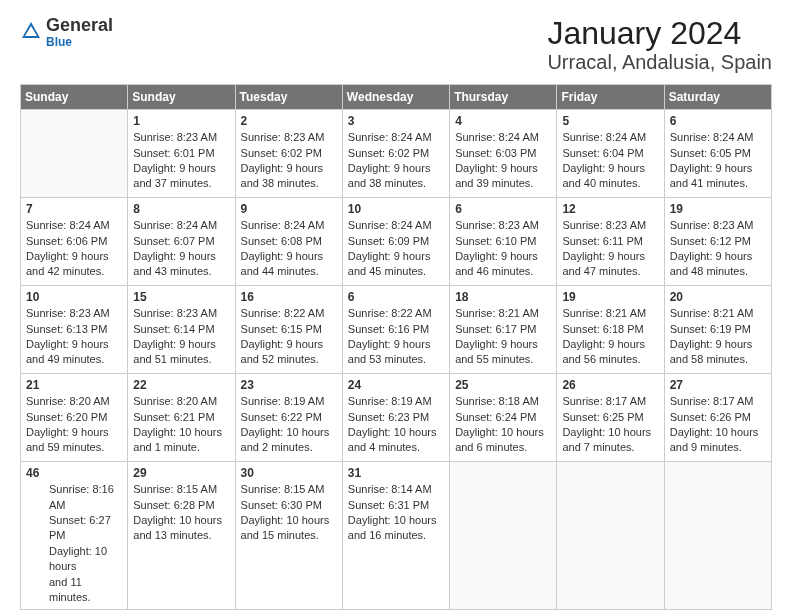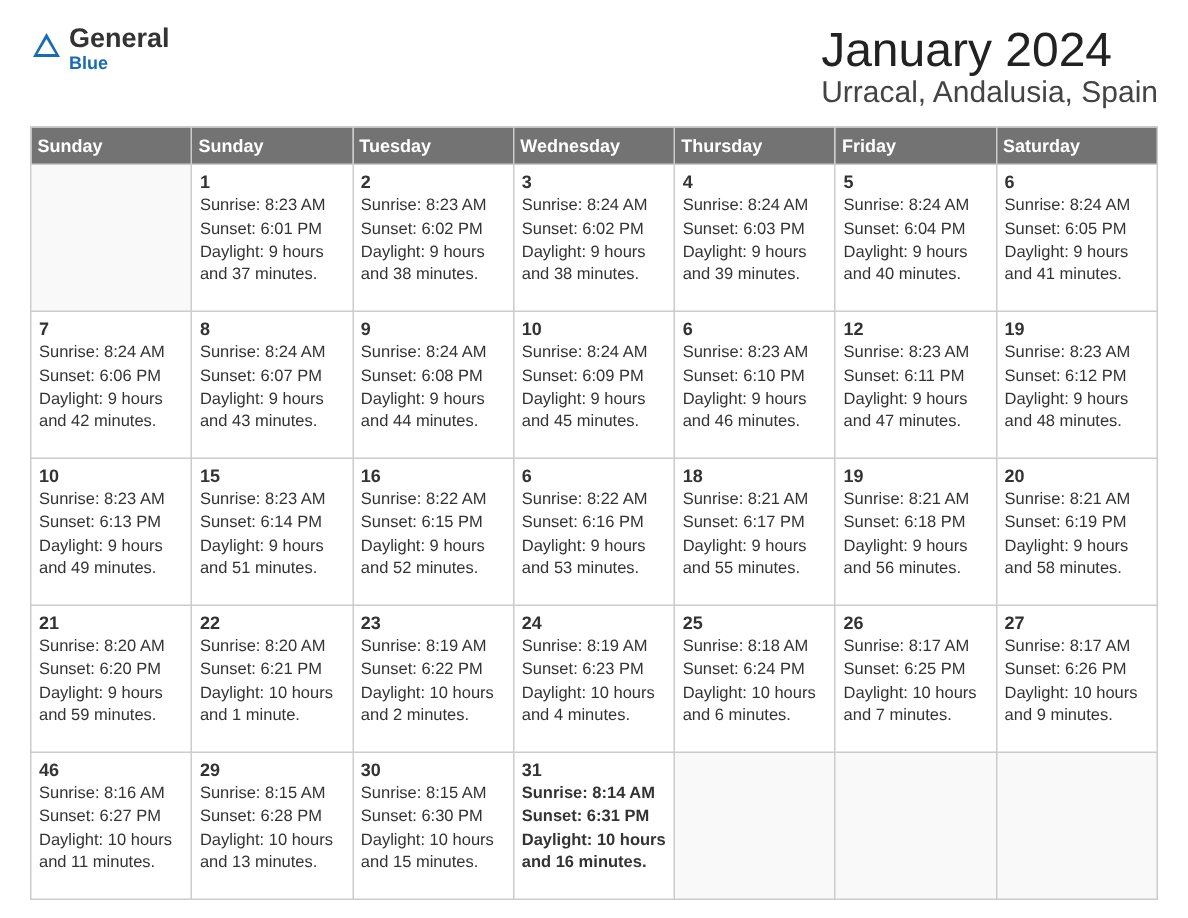--- a/index.html
+++ b/index.html
@@ -329,42 +329,42 @@
             <span class="day-num">27</span>
             <div class="day-info" style="white-space: pre-line;">Sunrise: 8:17 AM
 Sunset: 6:26 PM
 Daylight: 10 hours
 and 9 minutes.</div>
           </td>
         </tr>
         <tr>
           <td>
             <span class="day-num">46</span>
-            <div class="day-info" style="white-space: pre-line;">Sunrise: 8:16 AM
+            <div class="day-info" style="white-space: pre-line; margin-left: 23px;">Sunrise: 8:16 AM
 Sunset: 6:27 PM
 Daylight: 10 hours
 and 11 minutes.</div>
           </td>
           <td>
             <span class="day-num">29</span>
             <div class="day-info" style="white-space: pre-line;">Sunrise: 8:15 AM
 Sunset: 6:28 PM
 Daylight: 10 hours
 and 13 minutes.</div>
           </td>
           <td>
             <span class="day-num">30</span>
             <div class="day-info" style="white-space: pre-line;">Sunrise: 8:15 AM
 Sunset: 6:30 PM
 Daylight: 10 hours
 and 15 minutes.</div>
           </td>
           <td>
             <span class="day-num">31</span>
-            <div class="day-info" style="white-space: pre-line; font-weight: bold;">Sunrise: 8:14 AM
+            <div class="day-info" style="white-space: pre-line;">Sunrise: 8:14 AM
 Sunset: 6:31 PM
 Daylight: 10 hours
 and 16 minutes.</div>
           </td>
           <td class="empty-cell"></td>
           <td class="empty-cell"></td>
           <td class="empty-cell"></td>
         </tr>
       </tbody>
   </table>

